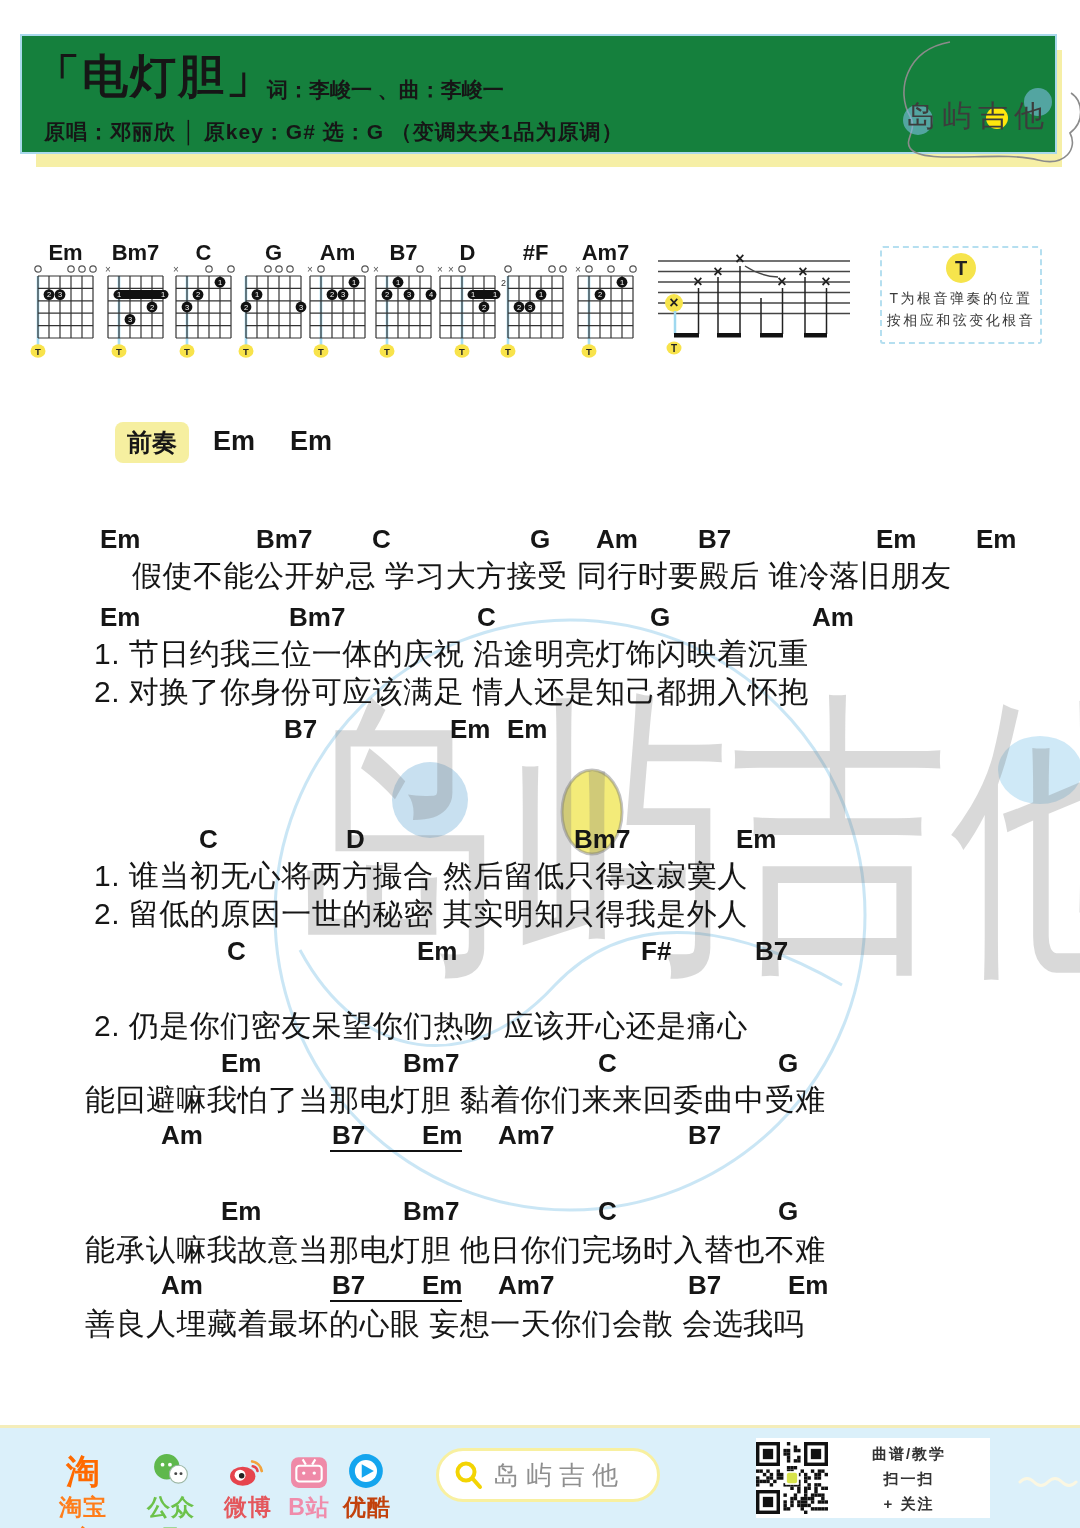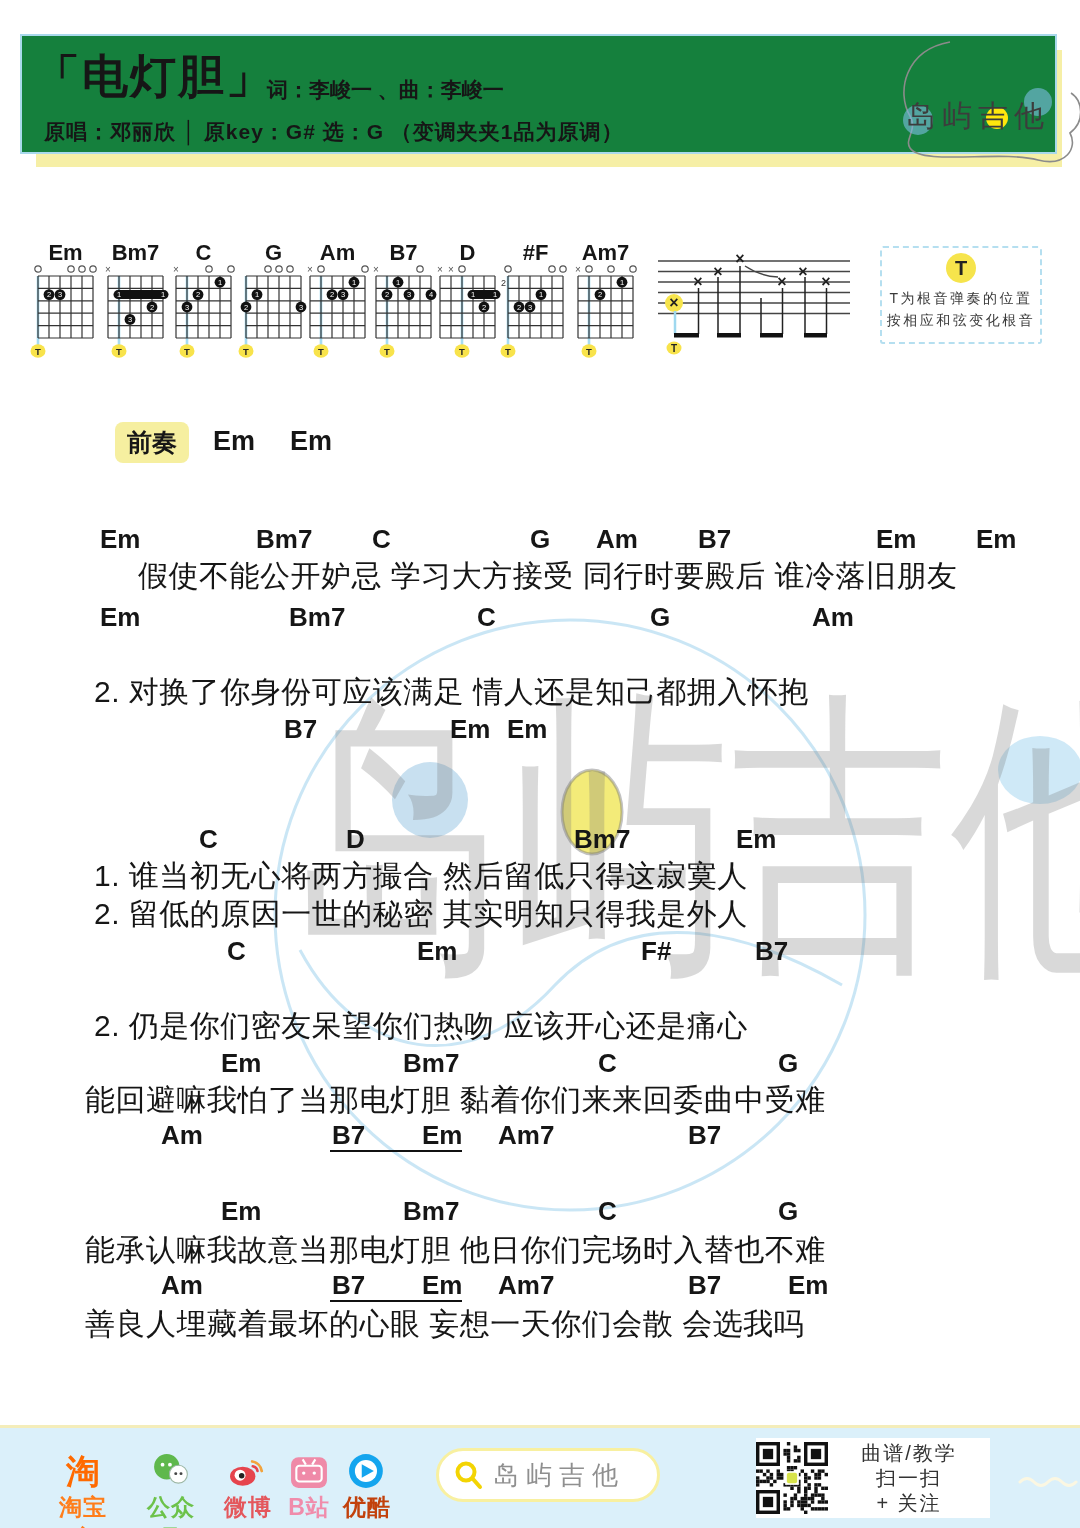--- a/index.html
+++ b/index.html
@@ -38,21 +38,21 @@
   
   .footer{position:absolute;left:0;top:1425px;width:1080px;height:103px;background:#dbf0fa;
           border-top:3px solid #f4edba;box-sizing:border-box;z-index:3;}
   .social{position:absolute;top:22px;text-align:center;}
   .social .ic{height:40px;display:flex;align-items:flex-end;justify-content:center;}
   .social .lb{font-size:23px;font-weight:700;margin-top:2px;letter-spacing:1px;}
   .search{position:absolute;left:436px;top:20px;width:224px;height:54px;background:#fff;
           border:3px solid #f8f0a0;border-radius:32px;display:flex;align-items:center;padding-left:14px;box-sizing:border-box;}
   .search span{font-size:26px;color:#8f8f8f;letter-spacing:7px;margin-left:8px;}
   .qrbox{position:absolute;left:756px;top:10px;width:234px;height:80px;background:#fff;display:flex;align-items:center;}
-  .qrtext{flex:1;text-align:center;font-size:20px;color:#333;letter-spacing:2px;line-height:25px;font-weight:400;}
+  .qrtext{flex:1;text-align:center;font-size:15px;color:#333;letter-spacing:2px;line-height:25px;font-weight:700;}
   .wavy{position:absolute;left:1018px;top:46px;}
 </style>
 </head>
 <body>
 
 <div class="page">
 
   
   <div class="wm">
     <svg width="1080" height="1528">
@@ -382,28 +382,29 @@
       <div class="chordline">
         <span style="left: 100px; top: 524px;">Em</span>
         <span style="left: 256px; top: 524px;">Bm7</span>
         <span style="left: 372px; top: 524px;">C</span>
         <span style="left: 530px; top: 524px;">G</span>
         <span style="left: 596px; top: 524px;">Am</span>
         <span style="left: 698px; top: 524px;">B7</span>
         <span style="left: 876px; top: 524px;">Em</span>
         <span style="left: 976px; top: 524px;">Em</span>
       </div>
-      <div class="lyricline" style="left: 138px; top: 556px;">假使不能公开妒忌 学习大方接受 同行时要殿后 谁冷落旧朋友</div>
+      <div class="lyricline" style="left: 132px; top: 556px;">假使不能公开妒忌 学习大方接受 同行时要殿后 谁冷落旧朋友</div>
       <div class="chordline">
         <span style="left: 100px; top: 602px;">Em</span>
         <span style="left: 289px; top: 602px;">Bm7</span>
         <span style="left: 477px; top: 602px;">C</span>
         <span style="left: 650px; top: 602px;">G</span>
         <span style="left: 812px; top: 602px;">Am</span>
       </div>
+      <div class="lyricline" style="left: 94px; top: 634px;">1. 节日约我三位一体的庆祝 沿途明亮灯饰闪映着沉重</div>
       <div class="lyricline" style="left: 94px; top: 672px;">2. 对换了你身份可应该满足 情人还是知己都拥入怀抱</div>
       <div class="chordline">
         <span style="left: 284px; top: 714px;">B7</span>
         <span style="left: 450px; top: 714px;">Em</span>
         <span style="left: 507px; top: 714px;">Em</span>
       </div>
       <div class="chordline">
         <span style="left: 199px; top: 824px;">C</span>
         <span style="left: 346px; top: 824px;">D</span>
         <span style="left: 574px; top: 824px;">Bm7</span>

